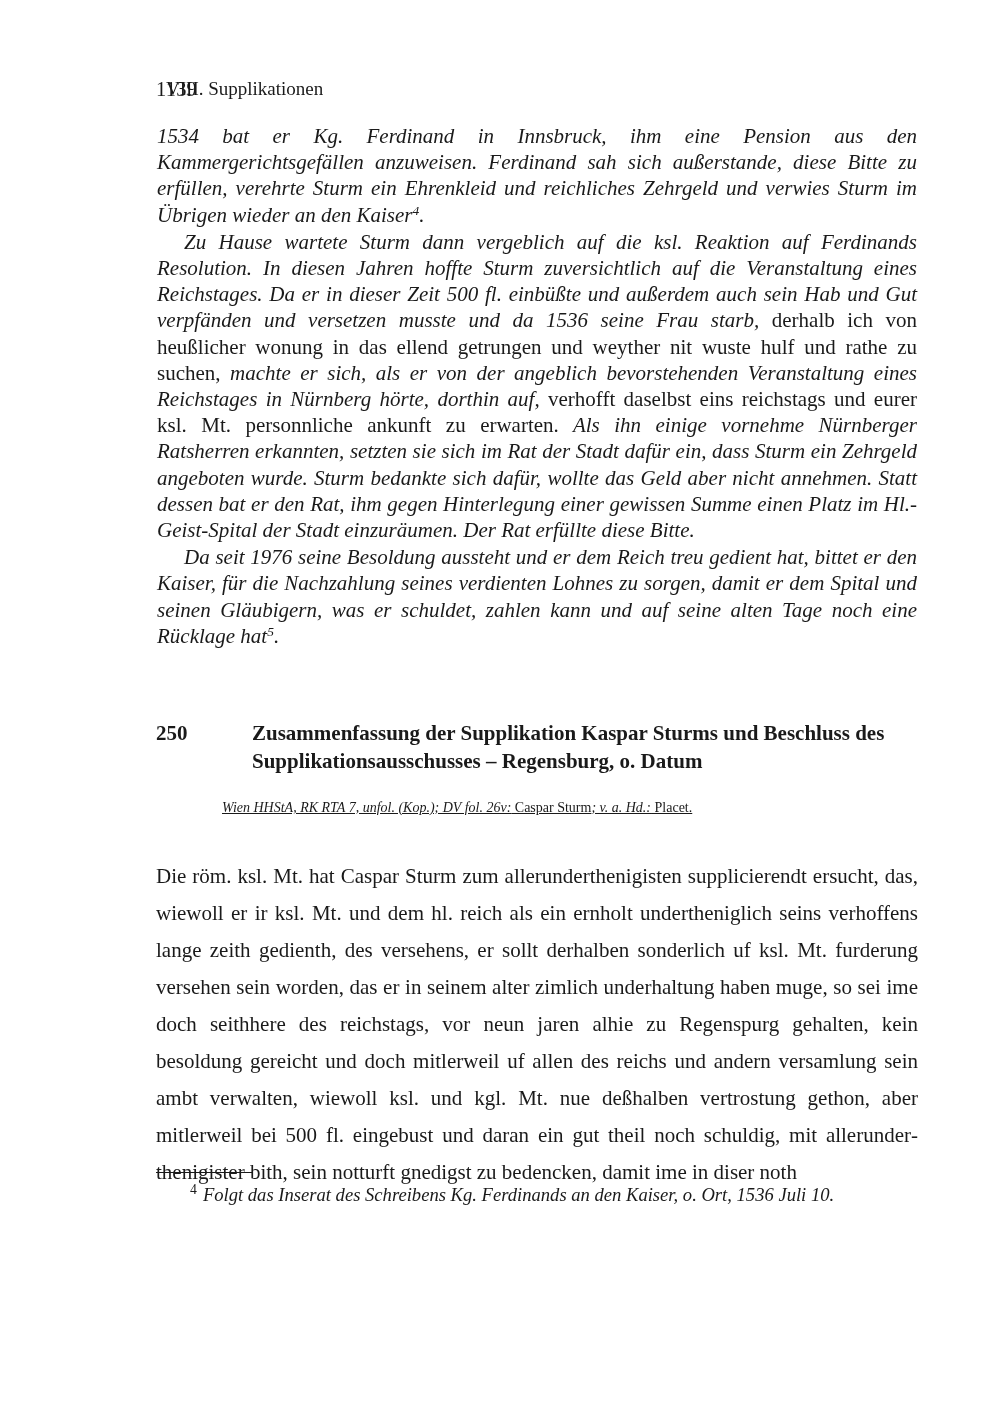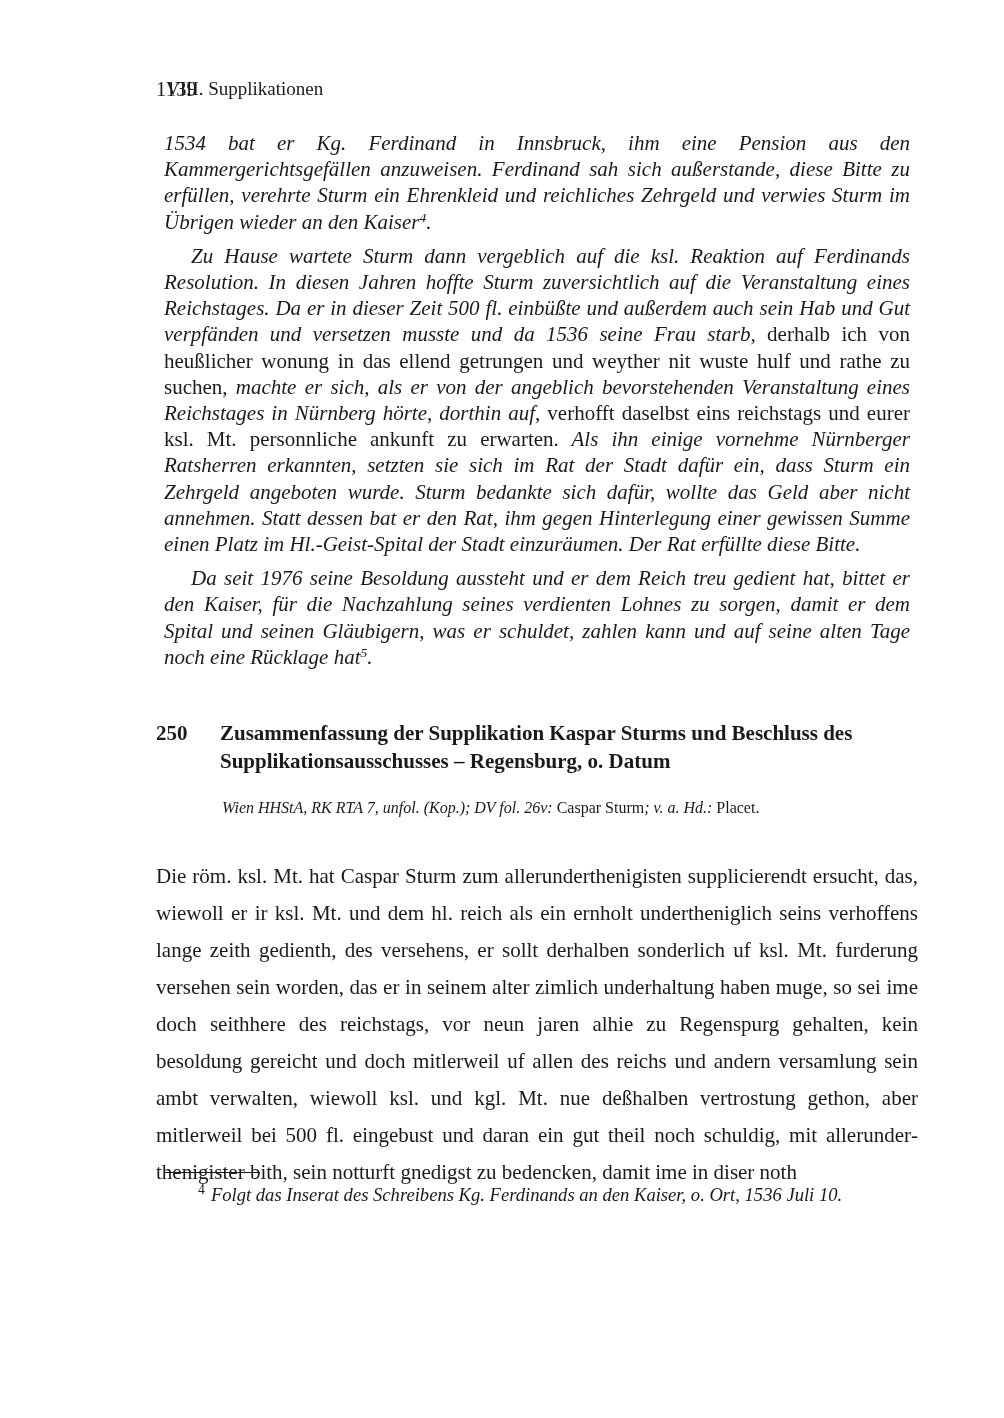--- a/index.html
+++ b/index.html
@@ -46,21 +46,21 @@
     box-sizing: border-box;
   }
   
   #col {
     position: absolute;
     left: 156px;
     top: 122px;
     width: 762px;
   }
   p {
-    margin: 8px;
+    margin: 1px;
     text-align: justify;
     text-justify: inter-word;
     font-size: 21px;
     line-height: 26.2px;
     hyphens: manual;
   }
   p.it { font-style: italic; }
   p.indent { text-indent: 27px; }
   .ital { font-style: italic; }
   .rom  { font-style: normal; }
@@ -78,48 +78,49 @@
     font-weight: bold;
     font-size: 21px;
     line-height: 28px;
   }
   #heading .hnum {
     position: absolute;
     left: 0;
     top: 0;
   }
   #heading .htitle {
-    margin-left: 64px;
+    margin-left: 96px;
     display: block;
   }
   
   #source {
     position: absolute;
     left: 156px;
     top: 795px;
     width: 762px;
-    font-size: 16px;
+    font-size: 14px;
     line-height: 26px;
     text-indent: 66px;
     text-align: justify;
+    text-decoration: underline;
   }
   
   #body-text {
     position: absolute;
     left: 156px;
     top: 858px;
     width: 762px;
     font-size: 21px;
     line-height: 37px;
     text-align: justify;
   }
   
   #footnotes {
     position: absolute;
-    left: 164px;
+    left: 156px;
     top: 1172px;
     width: 762px;
   }
   #fn-rule {
     width: 96px;
     height: 0;
     border-top: 1.4px solid #1a1a1a;
     margin: 0 0 10px 0;
   }
   .fn {

